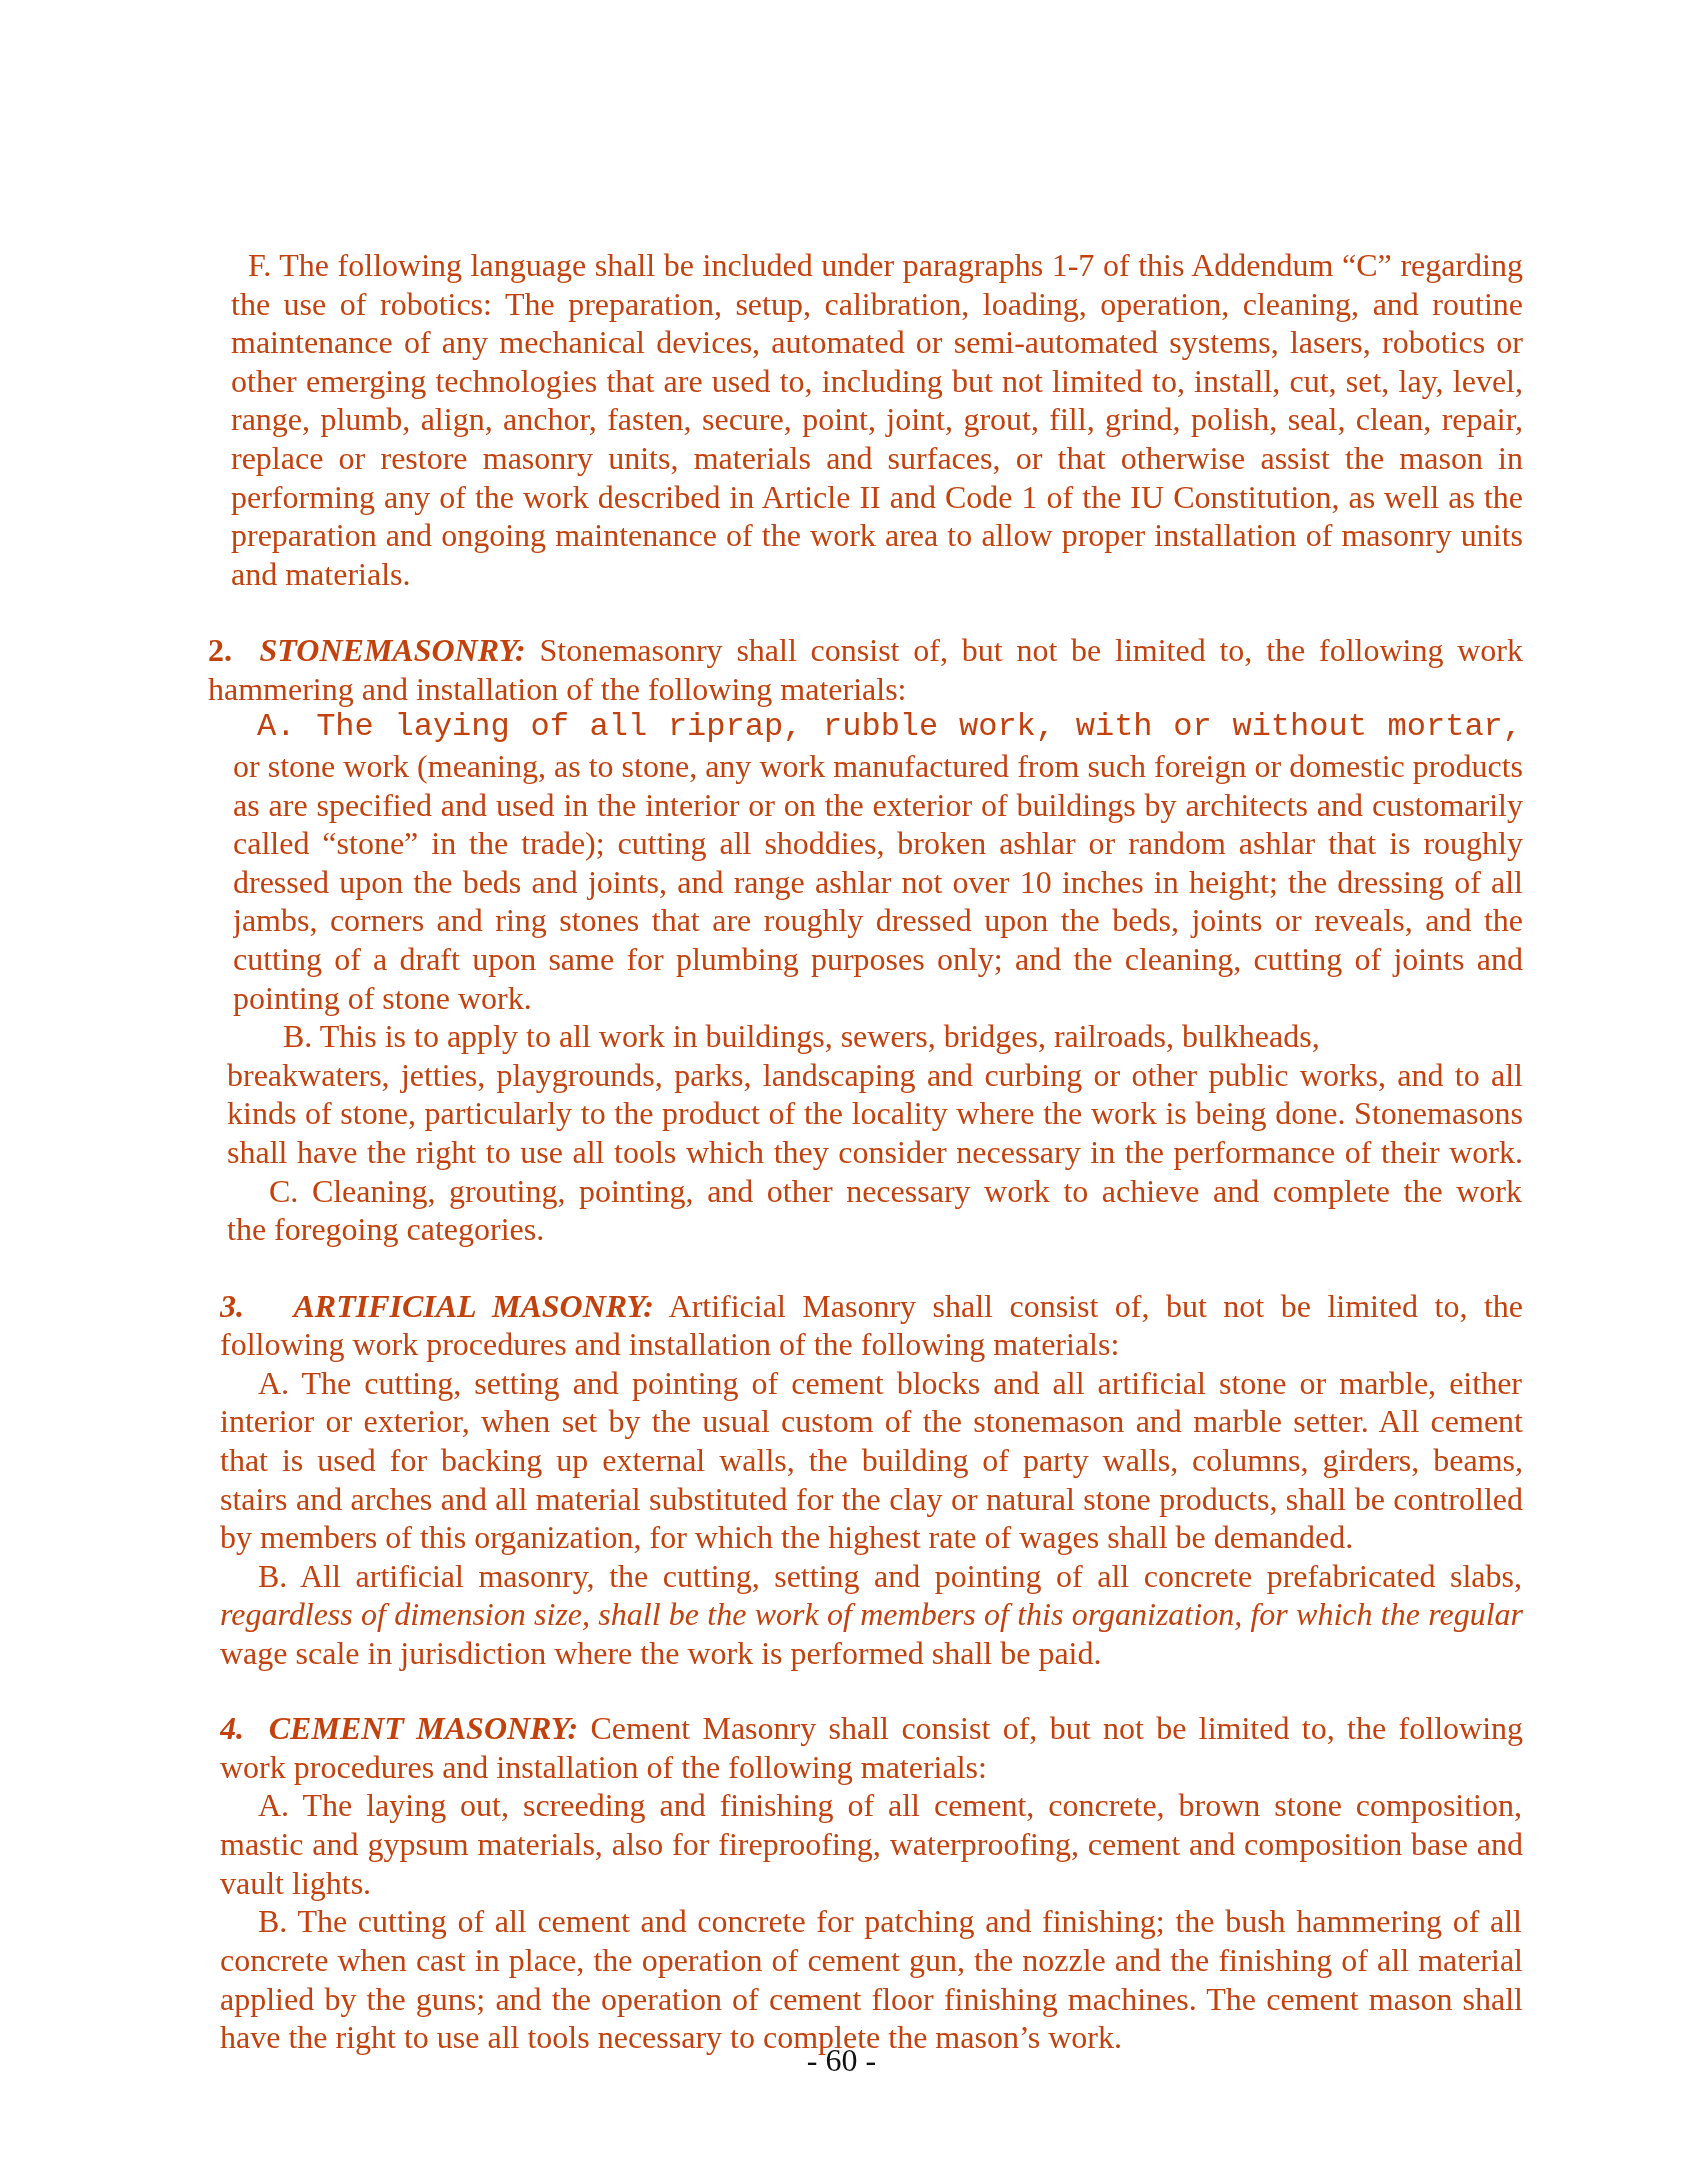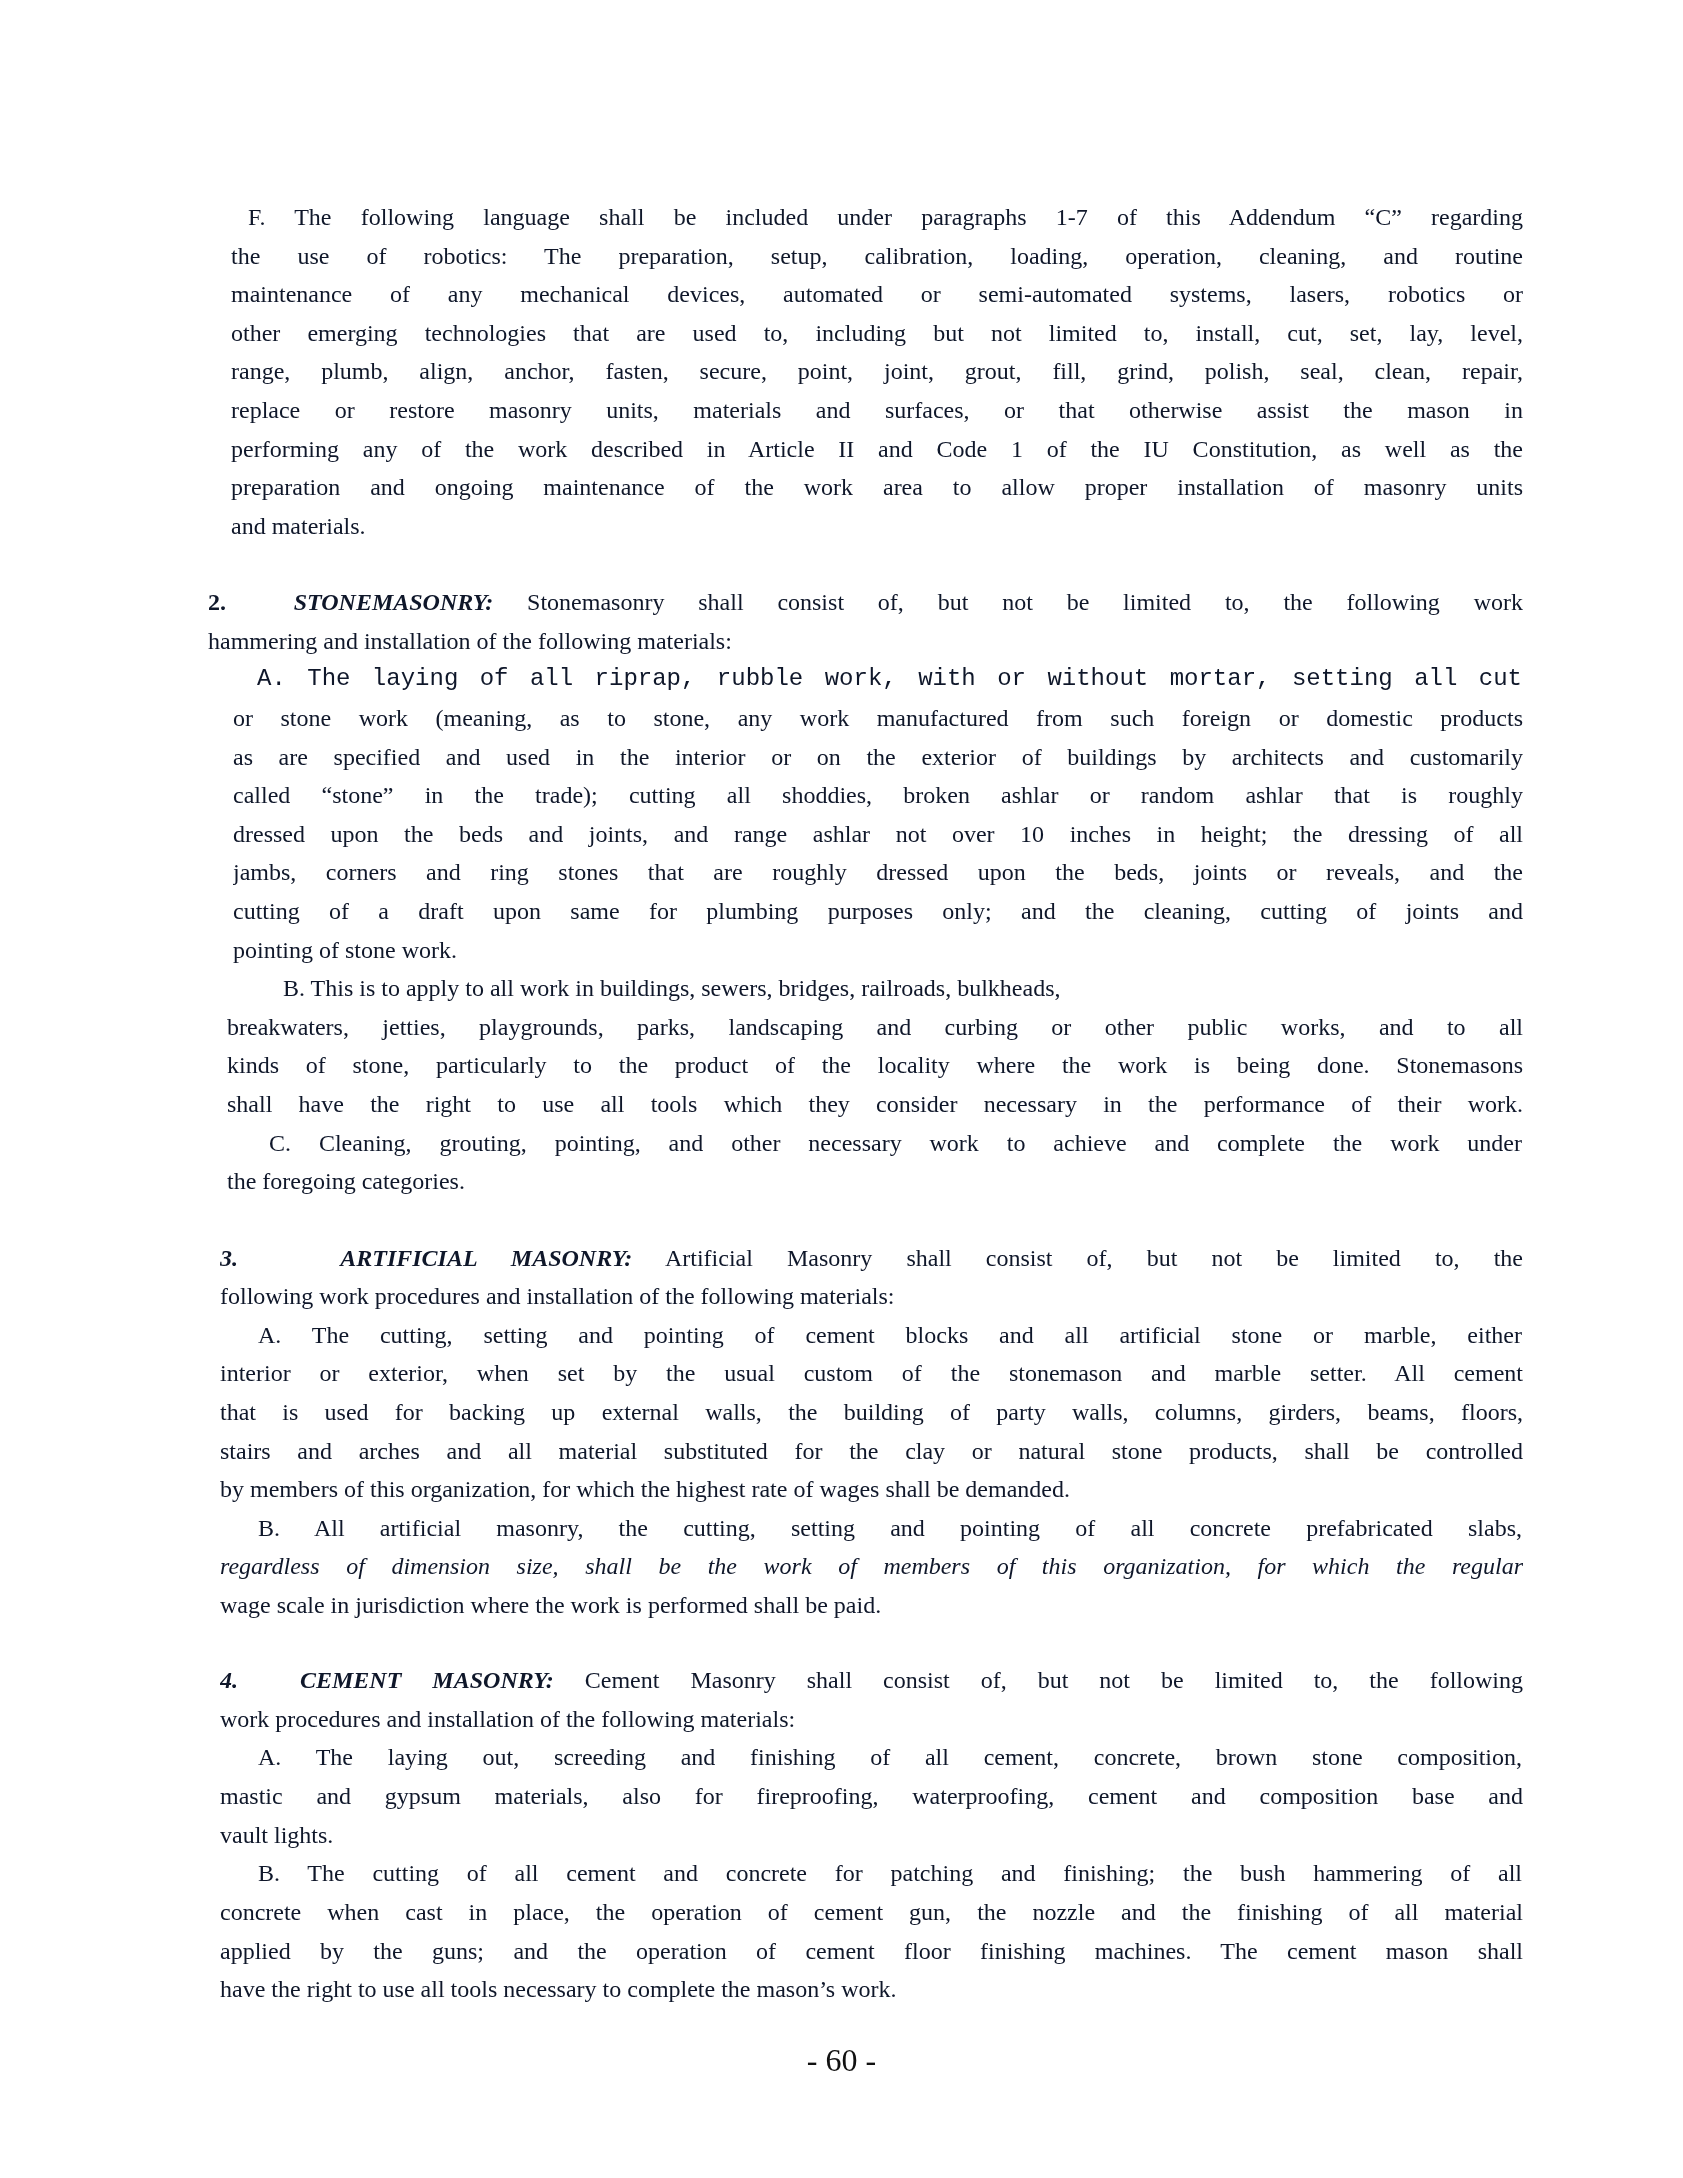--- a/index.html
+++ b/index.html
@@ -1,27 +1,28 @@
 <!DOCTYPE html>
 <html><head>
 <meta charset="utf-8">
 <style>
   html, body { margin: 0; padding: 0; background: #ffffff; }
   body { width: 1683px; height: 2178px; position: relative; overflow: hidden; }
   .page { position: absolute; left: 0; top: 0; width: 1683px; height: 2178px; background: #fff; }
   .line {
     position: absolute;
     font-family: "Liberation Serif", serif;
-    font-size: 24px;
+    font-size: 32px;
     line-height: 38px;
-    color: #0f172a;
+    color: #c2410c;
     white-space: nowrap;
     text-align: justify;
     text-align-last: justify;
     height: 38px;
+    margin-top: 48px;
   }
   .line.last { text-align-last: left; }
   .hd-num { font-weight: bold; }
   .hd-num.it { font-style: italic; }
   .hd-title { font-weight: bold; font-style: italic; }
   .pagenum {
     position: absolute; left: 0; width: 1683px; text-align: center;
     font-family: "Liberation Serif", serif; font-size: 32px; line-height: 38px; color: #111;
   }
 </style>

